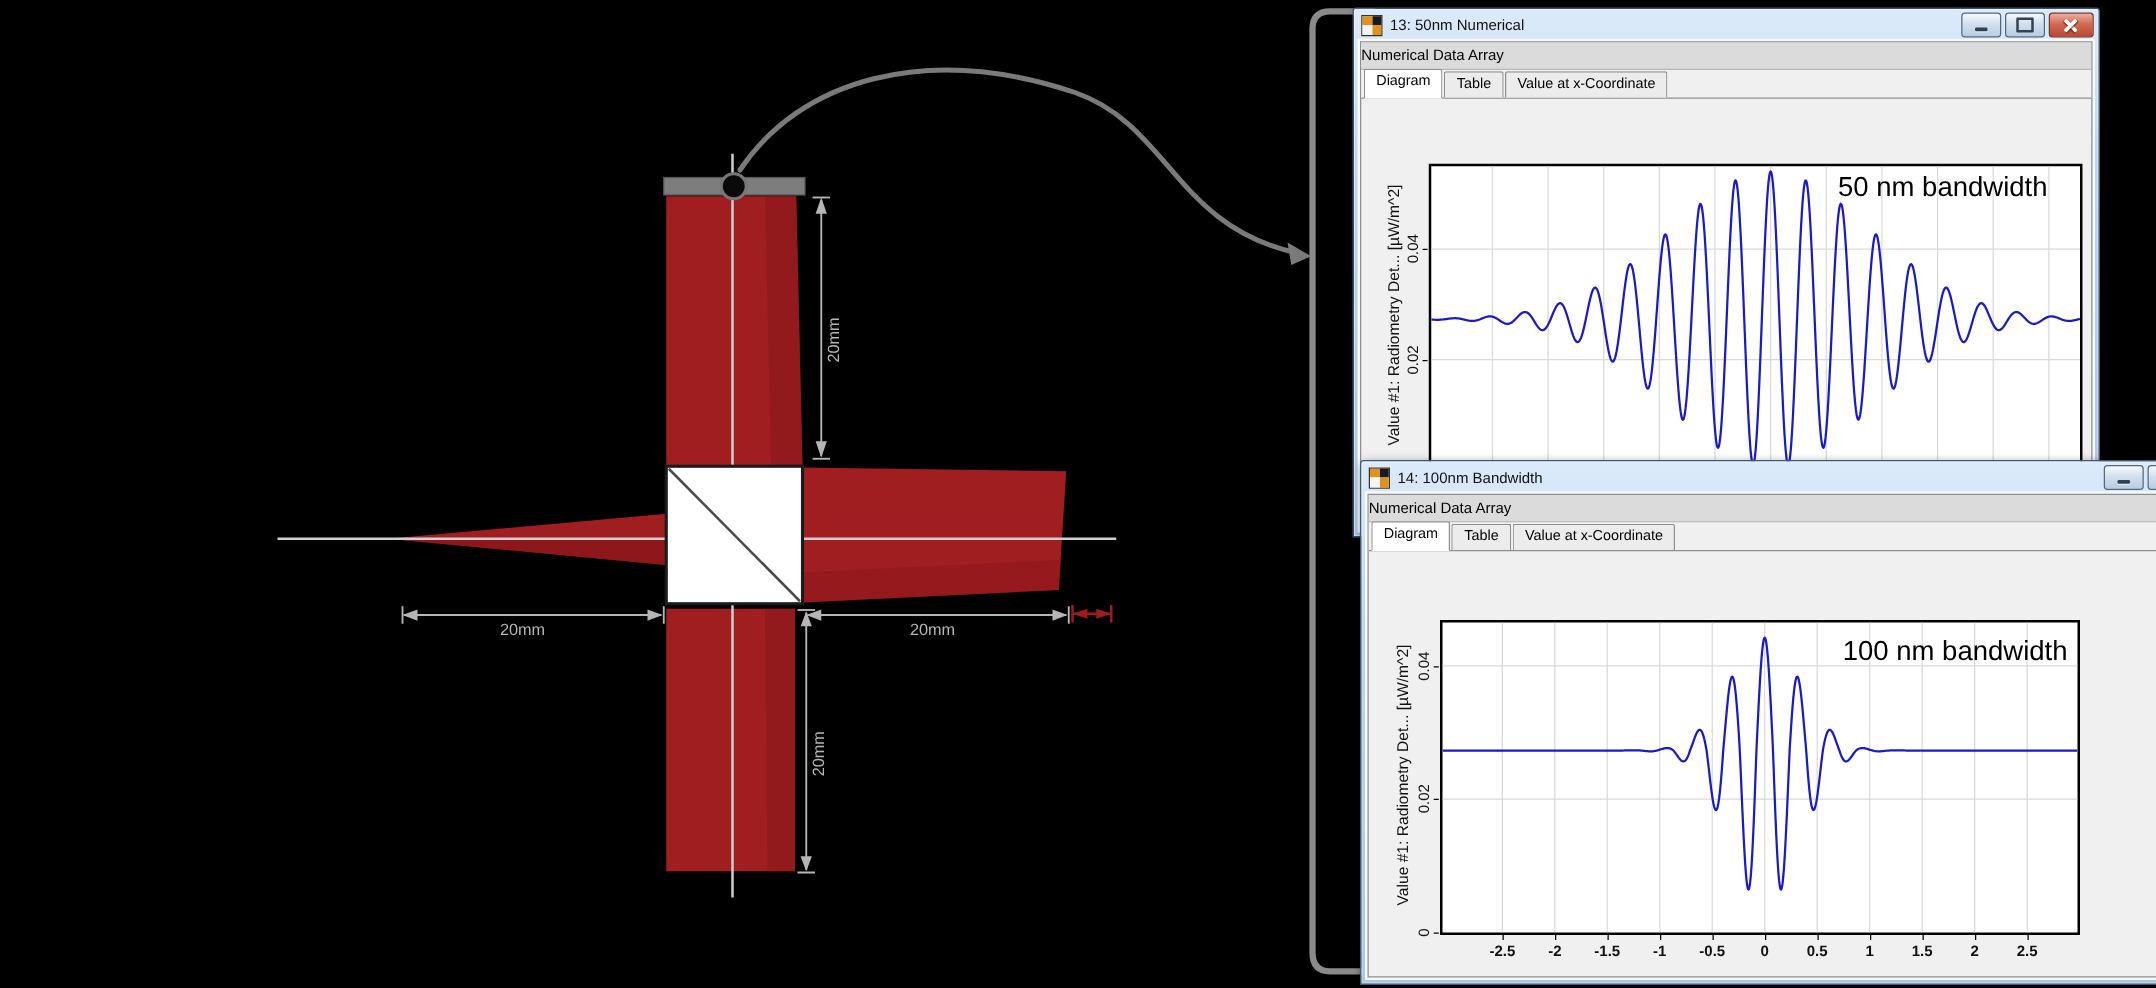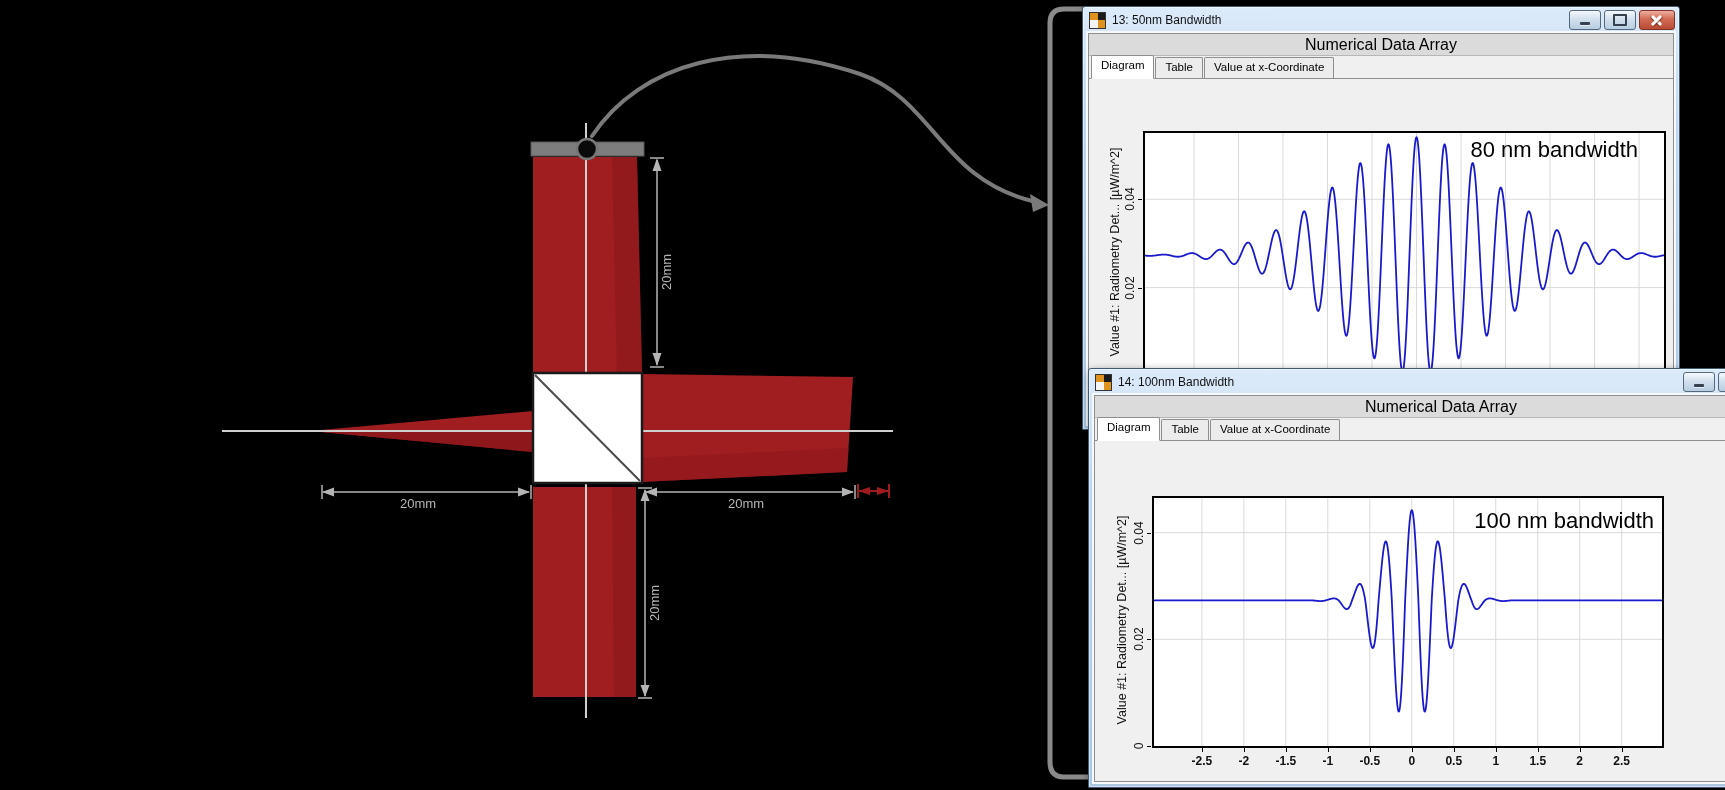--- a/index.html
+++ b/index.html
@@ -22,22 +22,22 @@
        background:linear-gradient(#f5f9fd,#d2e0ee 45%,#b8cde1);display:flex;align-items:center;justify-content:center;}
   .btn.close{width:34px;background:linear-gradient(#efae9f,#d26b55 45%,#b94a33);border-color:#7e3527;}
   .gmin{width:10px;height:3px;background:#35414e;border-radius:1px;margin-top:7px;box-shadow:0 1px 0 rgba(255,255,255,.55);}
   .gmax{width:10px;height:8px;border:2px solid #35414e;border-radius:1px;background:transparent;}
   .gx1,.gx2{position:absolute;left:10px;top:7.5px;width:13px;height:3px;background:#fff;border-radius:1px;box-shadow:0 1px 1px rgba(90,20,10,.7);}
   .gx1{transform:rotate(45deg);}
   .gx2{transform:rotate(-45deg);}
 
   .wininner{position:absolute;left:5px;right:5px;top:26px;bottom:5px;background:#f0f0f0;
             border:1px solid #8e8e8e;box-shadow:0 0 0 2px #f7fafd;}
-  .header{height:21px;background:#dbdbdb;border-bottom:1px solid #b7b7b7;text-align:center;
-          font-size:16px;line-height:21px;color:#000;}
+  .header{height:21px;background:#dbdbdb;border-bottom:1px solid #b7b7b7;text-align:left;
+          font-size:12px;line-height:21px;color:#000;}
   .tabs{display:flex;align-items:flex-end;height:22px;padding-left:2px;background:#f0f0f0;border-bottom:1px solid #8e8e8e;}
   .tab{font-size:11.5px;color:#000;padding:3px 9px 2px;border:1px solid #8e8e8e;border-bottom:none;
        background:#ececec;border-radius:2px 2px 0 0;margin-right:1px;height:15px;}
   .tab.active{background:#fff;height:17px;margin-bottom:-1px;border-bottom:1px solid #fff;}
 
   .plot-area{position:absolute;left:0;right:0;top:43px;bottom:0;}
   .plot-box{position:absolute;background:#fff;border:2px solid #000;}
   .plot-box svg{display:block;}
   .anno{position:absolute;font-size:22px;color:#000;white-space:nowrap;}
   .ylab{position:absolute;transform:translate(-50%,-50%) rotate(-90deg);white-space:nowrap;
@@ -115,21 +115,21 @@
 </svg>
 
 <div class="window" id="w1" style="left:1082px;top:6px;width:598px;height:424px;z-index:5">
   <div class="titlebar">
     <div class="winicon">
         <i></i>
         <i></i>
         <i></i>
         <i></i>
       </div>
-    <div class="title">13: 50nm Bandwidth</div>
+    <div class="title">13: 50nm Numerical</div>
     <div class="winbtns">
       <div class="btn">
           <div class="gmin"></div>
         </div>
       <div class="btn">
           <div class="gmax"></div>
         </div>
       <div class="btn close">
           <div class="gx1"></div>
           <div class="gx2"></div>
@@ -155,21 +155,21 @@
             <line x1="271.5180102915952" y1="0" x2="271.5180102915952" y2="243" stroke="#dadada" stroke-width="1"></line>
             <line x1="316.0291595197255" y1="0" x2="316.0291595197255" y2="243" stroke="#dadada" stroke-width="1"></line>
             <line x1="360.54030874785593" y1="0" x2="360.54030874785593" y2="243" stroke="#dadada" stroke-width="1"></line>
             <line x1="405.05145797598624" y1="0" x2="405.05145797598624" y2="243" stroke="#dadada" stroke-width="1"></line>
             <line x1="449.56260720411666" y1="0" x2="449.56260720411666" y2="243" stroke="#dadada" stroke-width="1"></line>
             <line x1="494.07375643224697" y1="0" x2="494.07375643224697" y2="243" stroke="#dadada" stroke-width="1"></line>
             <line x1="0" y1="154.63636363636363" x2="519" y2="154.63636363636363" stroke="#dadada" stroke-width="1"></line>
             <line x1="0" y1="66.27272727272728" x2="519" y2="66.27272727272728" stroke="#dadada" stroke-width="1"></line>
             <polyline points="0.00,122.63 0.58,122.67 1.15,122.71 1.73,122.74 2.31,122.77 2.88,122.80 3.46,122.82 4.04,122.83 4.61,122.84 5.19,122.84 5.77,122.83 6.34,122.81 6.92,122.78 7.50,122.75 8.07,122.70 8.65,122.65 9.23,122.60 9.80,122.53 10.38,122.46 10.96,122.39 11.53,122.31 12.11,122.23 12.69,122.15 13.26,122.06 13.84,121.98 14.42,121.91 14.99,121.84 15.57,121.77 16.15,121.71 16.72,121.66 17.30,121.62 17.88,121.60 18.45,121.58 19.03,121.58 19.61,121.59 20.18,121.62 20.76,121.66 21.34,121.72 21.91,121.79 22.49,121.87 23.07,121.97 23.64,122.08 24.22,122.20 24.80,122.32 25.37,122.46 25.95,122.60 26.53,122.74 27.10,122.88 27.68,123.02 28.26,123.15 28.83,123.28 29.41,123.40 29.99,123.50 30.56,123.59 31.14,123.67 31.72,123.72 32.29,123.75 32.87,123.76 33.45,123.75 34.02,123.71 34.60,123.65 35.18,123.56 35.75,123.45 36.33,123.32 36.91,123.16 37.48,122.98 38.06,122.79 38.64,122.58 39.21,122.36 39.79,122.12 40.37,121.89 40.94,121.65 41.52,121.41 42.10,121.18 42.67,120.97 43.25,120.76 43.83,120.58 44.40,120.42 44.98,120.29 45.56,120.19 46.13,120.12 46.71,120.09 47.29,120.10 47.86,120.15 48.44,120.24 49.02,120.37 49.59,120.54 50.17,120.74 50.75,120.99 51.32,121.27 51.90,121.58 52.48,121.91 53.05,122.27 53.63,122.65 54.21,123.03 54.78,123.42 55.36,123.81 55.94,124.18 56.51,124.54 57.09,124.88 57.67,125.19 58.24,125.46 58.82,125.69 59.40,125.87 59.97,126.00 60.55,126.07 61.13,126.08 61.70,126.02 62.28,125.90 62.86,125.72 63.43,125.47 64.01,125.16 64.59,124.79 65.16,124.36 65.74,123.88 66.32,123.36 66.89,122.80 67.47,122.22 68.05,121.61 68.62,121.00 69.20,120.39 69.78,119.79 70.35,119.21 70.93,118.66 71.51,118.16 72.08,117.72 72.66,117.33 73.24,117.02 73.81,116.80 74.39,116.65 74.97,116.61 75.54,116.66 76.12,116.81 76.70,117.06 77.27,117.41 77.85,117.86 78.43,118.40 79.00,119.03 79.58,119.75 80.16,120.53 80.73,121.37 81.31,122.25 81.89,123.17 82.46,124.11 83.04,125.05 83.62,125.98 84.19,126.88 84.77,127.73 85.35,128.52 85.92,129.23 86.50,129.85 87.08,130.36 87.65,130.75 88.23,131.01 88.81,131.13 89.38,131.11 89.96,130.93 90.54,130.61 91.11,130.13 91.69,129.50 92.27,128.74 92.84,127.83 93.42,126.81 94.00,125.67 94.57,124.45 95.15,123.15 95.73,121.79 96.30,120.40 96.88,119.00 97.46,117.61 98.03,116.26 98.61,114.97 99.19,113.77 99.76,112.68 100.34,111.72 100.92,110.91 101.49,110.27 102.07,109.82 102.65,109.57 103.22,109.53 103.80,109.70 104.38,110.10 104.95,110.73 105.53,111.56 106.11,112.61 106.68,113.86 107.26,115.29 107.84,116.88 108.41,118.62 108.99,120.47 109.57,122.41 110.14,124.40 110.72,126.42 111.30,128.43 111.87,130.40 112.45,132.28 113.03,134.05 113.60,135.68 114.18,137.12 114.76,138.36 115.33,139.36 115.91,140.10 116.49,140.56 117.06,140.72 117.64,140.58 118.22,140.12 118.79,139.35 119.37,138.26 119.95,136.88 120.52,135.22 121.10,133.29 121.68,131.12 122.25,128.74 122.83,126.19 123.41,123.51 123.98,120.74 124.56,117.92 125.14,115.10 125.71,112.33 126.29,109.65 126.87,107.13 127.44,104.79 128.02,102.69 128.60,100.87 129.17,99.37 129.75,98.22 130.33,97.44 130.90,97.08 131.48,97.13 132.06,97.61 132.63,98.52 133.21,99.86 133.79,101.61 134.36,103.77 134.94,106.29 135.52,109.14 136.09,112.29 136.67,115.69 137.25,119.28 137.82,123.02 138.40,126.83 138.98,130.67 139.55,134.45 140.13,138.12 140.71,141.62 141.28,144.87 141.86,147.81 142.44,150.40 143.01,152.57 143.59,154.29 144.17,155.50 144.74,156.19 145.32,156.31 145.90,155.87 146.47,154.85 147.05,153.26 147.63,151.12 148.20,148.44 148.78,145.26 149.36,141.62 149.93,137.57 150.51,133.19 151.09,128.52 151.66,123.64 152.24,118.64 152.82,113.60 153.39,108.59 153.97,103.71 154.55,99.04 155.12,94.66 155.70,90.66 156.28,87.11 156.85,84.08 157.43,81.63 158.01,79.82 158.58,78.69 159.16,78.27 159.74,78.59 160.31,79.65 160.89,81.45 161.47,83.98 162.04,87.20 162.62,91.08 163.20,95.57 163.77,100.59 164.35,106.08 164.93,111.95 165.50,118.11 166.08,124.46 166.66,130.89 167.23,137.31 167.81,143.59 168.39,149.64 168.96,155.34 169.54,160.60 170.12,165.30 170.69,169.38 171.27,172.74 171.85,175.31 172.42,177.04 173.00,177.88 173.58,177.80 174.15,176.80 174.73,174.86 175.31,172.00 175.88,168.26 176.46,163.69 177.04,158.34 177.61,152.30 178.19,145.66 178.77,138.51 179.34,130.97 179.92,123.16 180.50,115.20 181.07,107.24 181.65,99.40 182.23,91.82 182.80,84.63 183.38,77.95 183.96,71.92 184.53,66.63 185.11,62.20 185.69,58.71 186.26,56.23 186.84,54.82 187.42,54.52 187.99,55.35 188.57,57.32 189.15,60.41 189.72,64.59 190.30,69.79 190.88,75.95 191.45,82.98 192.03,90.77 192.61,99.21 193.18,108.15 193.76,117.45 194.34,126.97 194.91,136.55 195.49,146.02 196.07,155.23 196.64,164.01 197.22,172.21 197.80,179.69 198.37,186.32 198.95,191.96 199.53,196.51 200.10,199.88 200.68,201.99 201.26,202.81 201.83,202.28 202.41,200.42 202.99,197.23 203.56,192.75 204.14,187.03 204.72,180.17 205.29,172.26 205.87,163.42 206.45,153.78 207.02,143.52 207.60,132.77 208.18,121.73 208.75,110.58 209.33,99.50 209.91,88.67 210.48,78.29 211.06,68.52 211.64,59.55 212.21,51.54 212.79,44.62 213.37,38.92 213.94,34.56 214.52,31.61 215.10,30.16 215.67,30.22 216.25,31.83 216.83,34.96 217.40,39.58 217.98,45.63 218.56,53.01 219.13,61.62 219.71,71.33 220.29,81.98 220.86,93.41 221.44,105.42 222.02,117.82 222.59,130.41 223.17,142.97 223.75,155.30 224.32,167.19 224.90,178.44 225.48,188.84 226.05,198.23 226.63,206.42 227.21,213.29 227.78,218.69 228.36,222.53 228.94,224.74 229.51,225.26 230.09,224.06 230.67,221.17 231.24,216.61 231.82,210.45 232.40,202.77 232.97,193.71 233.55,183.39 234.13,171.99 234.70,159.69 235.28,146.68 235.86,133.18 236.43,119.42 237.01,105.62 237.59,92.02 238.16,78.83 238.74,66.29 239.32,54.61 239.89,43.99 240.47,34.61 241.05,26.64 241.62,20.22 242.20,15.46 242.78,12.46 243.35,11.26 243.93,11.91 244.51,14.40 245.08,18.69 245.66,24.73 246.24,32.42 246.81,41.64 247.39,52.24 247.97,64.06 248.54,76.89 249.12,90.54 249.70,104.76 250.27,119.34 250.85,134.02 251.43,148.56 252.00,162.72 252.58,176.26 253.16,188.96 253.73,200.58 254.31,210.95 254.89,219.88 255.46,227.22 256.04,232.83 256.62,236.63 257.19,238.54 257.77,238.53 258.35,236.60 258.92,232.76 259.50,227.08 260.08,219.65 260.65,210.59 261.23,200.05 261.81,188.20 262.38,175.24 262.96,161.39 263.54,146.86 264.11,131.90 264.69,116.77 265.27,101.72 265.84,86.98 266.42,72.82 267.00,59.47 267.57,47.16 268.15,36.08 268.73,26.42 269.30,18.35 269.88,12.01 270.46,7.49 271.03,4.87 271.61,4.20 272.19,5.50 272.76,8.73 273.34,13.84 273.92,20.75 274.49,29.34 275.07,39.47 275.65,50.96 276.22,63.63 276.80,77.27 277.38,91.63 277.95,106.50 278.53,121.60 279.11,136.71 279.68,151.55 280.26,165.89 280.84,179.49 281.41,192.12 281.99,203.57 282.57,213.65 283.14,222.20 283.72,229.09 284.30,234.19 284.87,237.42 285.45,238.75 286.03,238.14 286.60,235.62 287.18,231.23 287.76,225.06 288.33,217.20 288.91,207.79 289.49,197.00 290.06,185.01 290.64,172.02 291.22,158.26 291.79,143.95 292.37,129.34 292.95,114.66 293.52,100.17 294.10,86.11 294.68,72.70 295.25,60.17 295.83,48.72 296.41,38.54 296.98,29.80 297.56,22.62 298.14,17.13 298.71,13.41 299.29,11.50 299.87,11.44 300.44,13.22 301.02,16.79 301.60,22.09 302.17,29.02 302.75,37.46 303.33,47.25 303.90,58.23 304.48,70.21 305.06,82.98 305.63,96.32 306.21,110.01 306.79,123.83 307.36,137.53 307.94,150.89 308.52,163.70 309.09,175.73 309.67,186.81 310.25,196.74 310.82,205.38 311.40,212.58 311.98,218.24 312.55,222.28 313.13,224.63 313.71,225.28 314.28,224.22 314.86,221.48 315.44,217.13 316.01,211.25 316.59,203.95 317.17,195.35 317.74,185.63 318.32,174.93 318.90,163.46 319.47,151.41 320.05,138.98 320.63,126.38 321.20,113.83 321.78,101.53 322.36,89.69 322.93,78.49 323.51,68.13 324.09,58.75 324.66,50.52 325.24,43.55 325.82,37.95 326.39,33.79 326.97,31.15 327.55,30.03 328.12,30.46 328.70,32.39 329.28,35.80 329.85,40.60 330.43,46.70 331.01,53.98 331.58,62.32 332.16,71.56 332.74,81.54 333.31,92.08 333.89,103.01 334.47,114.14 335.04,125.28 335.62,136.24 336.20,146.85 336.77,156.93 337.35,166.33 337.93,174.89 338.50,182.48 339.08,188.98 339.66,194.31 340.23,198.39 340.81,201.16 341.39,202.60 341.96,202.69 342.54,201.46 343.12,198.93 343.69,195.18 344.27,190.27 344.85,184.30 345.42,177.39 346.00,169.67 346.58,161.26 347.15,152.33 347.73,143.02 348.31,133.50 348.88,123.92 349.46,114.45 350.04,105.25 350.61,96.45 351.19,88.21 351.77,80.65 352.34,73.89 352.92,68.02 353.50,63.14 354.07,59.31 354.65,56.57 355.23,54.96 355.80,54.49 356.38,55.15 356.96,56.90 357.53,59.71 358.11,63.52 358.69,68.23 359.26,73.77 359.84,80.02 360.42,86.87 360.99,94.20 361.57,101.88 362.15,109.77 362.72,117.75 363.30,125.67 363.88,133.41 364.45,140.84 365.03,147.84 365.61,154.30 366.18,160.13 366.76,165.24 367.34,169.55 367.91,173.01 368.49,175.58 369.07,177.22 369.64,177.93 370.22,177.71 370.80,176.58 371.37,174.58 371.95,171.75 372.53,168.15 373.10,163.87 373.68,158.97 374.26,153.57 374.83,147.74 375.41,141.61 375.99,135.27 376.56,128.84 377.14,122.42 377.72,116.12 378.29,110.04 378.87,104.28 379.45,98.93 380.02,94.07 380.60,89.77 381.18,86.10 381.75,83.09 382.33,80.80 382.91,79.23 383.48,78.41 384.06,78.33 384.64,78.98 385.21,80.33 385.79,82.35 386.37,84.99 386.94,88.19 387.52,91.89 388.10,96.02 388.67,100.50 389.25,105.25 389.83,110.18 390.40,115.21 390.98,120.25 391.56,125.22 392.13,130.03 392.71,134.62 393.29,138.90 393.86,142.82 394.44,146.32 395.02,149.35 395.59,151.86 396.17,153.83 396.75,155.24 397.32,156.08 397.90,156.34 398.48,156.03 399.05,155.17 399.63,153.79 400.21,151.93 400.78,149.62 401.36,146.91 401.94,143.86 402.51,140.52 403.09,136.97 403.67,133.25 404.24,129.45 404.82,125.61 405.40,121.82 405.97,118.12 406.55,114.58 407.13,111.26 407.70,108.20 408.28,105.44 408.86,103.04 409.43,101.01 410.01,99.39 410.59,98.18 411.16,97.41 411.74,97.06 412.32,97.15 412.89,97.65 413.47,98.54 414.05,99.81 414.62,101.42 415.20,103.33 415.78,105.51 416.35,107.91 416.93,110.49 417.51,113.20 418.08,116.00 418.66,118.82 419.24,121.63 419.81,124.38 420.39,127.02 420.97,129.52 421.54,131.83 422.12,133.93 422.70,135.78 423.27,137.35 423.85,138.64 424.43,139.63 425.00,140.30 425.58,140.66 426.16,140.70 426.73,140.44 427.31,139.89 427.89,139.07 428.46,137.99 429.04,136.68 429.62,135.18 430.19,133.50 430.77,131.69 431.35,129.78 431.92,127.79 432.50,125.78 433.08,123.76 433.65,121.78 434.23,119.87 434.81,118.05 435.38,116.36 435.96,114.82 436.54,113.44 437.11,112.26 437.69,111.27 438.27,110.50 438.84,109.95 439.42,109.62 440.00,109.52 440.57,109.62 441.15,109.94 441.73,110.45 442.30,111.15 442.88,112.01 443.46,113.01 444.03,114.14 444.61,115.38 445.19,116.69 445.76,118.05 446.34,119.45 446.92,120.85 447.49,122.23 448.07,123.57 448.65,124.85 449.22,126.05 449.80,127.15 450.38,128.13 450.95,129.00 451.53,129.72 452.11,130.30 452.68,130.73 453.26,131.00 453.84,131.13 454.41,131.11 454.99,130.94 455.57,130.64 456.14,130.21 456.72,129.66 457.30,129.01 457.87,128.27 458.45,127.46 459.03,126.60 459.60,125.69 460.18,124.75 460.76,123.81 461.33,122.88 461.91,121.97 462.49,121.09 463.06,120.27 463.64,119.51 464.22,118.82 464.79,118.22 465.37,117.71 465.95,117.29 466.52,116.97 467.10,116.75 467.68,116.63 468.25,116.61 468.83,116.69 469.41,116.86 469.98,117.11 470.56,117.45 471.14,117.85 471.71,118.32 472.29,118.83 472.87,119.39 473.44,119.98 474.02,120.58 474.60,121.20 475.17,121.81 475.75,122.41 476.33,122.99 476.90,123.53 477.48,124.04 478.06,124.50 478.63,124.91 479.21,125.26 479.79,125.56 480.36,125.78 480.94,125.95 481.52,126.05 482.09,126.08 482.67,126.05 483.25,125.96 483.82,125.82 484.40,125.62 484.98,125.38 485.55,125.09 486.13,124.78 486.71,124.43 487.28,124.06 487.86,123.68 488.44,123.30 489.01,122.91 489.59,122.53 490.17,122.16 490.74,121.80 491.32,121.48 491.90,121.18 492.47,120.91 493.05,120.67 493.63,120.48 494.20,120.32 494.78,120.20 495.36,120.13 495.93,120.09 496.51,120.10 497.09,120.14 497.66,120.22 498.24,120.33 498.82,120.47 499.39,120.64 499.97,120.83 500.55,121.03 501.12,121.26 501.70,121.49 502.28,121.72 502.85,121.96 503.43,122.20 504.01,122.43 504.58,122.65 505.16,122.85 505.74,123.04 506.31,123.21 506.89,123.36 507.47,123.49 508.04,123.59 508.62,123.67 509.20,123.73 509.77,123.76 510.35,123.76 510.93,123.74 511.50,123.70 512.08,123.64 512.66,123.57 513.23,123.47 513.81,123.36 514.39,123.24 514.96,123.11 515.54,122.98 516.12,122.83 516.69,122.69 517.27,122.55 517.85,122.41 518.42,122.28 519.00,122.16" fill="none" stroke="#1a1acd" stroke-width="1.8" stroke-linejoin="round"></polyline>
           </svg>
-        <div class="anno" style="right:26px;top:4px">80 nm bandwidth</div>
+        <div class="anno" style="right:26px;top:4px">50 nm bandwidth</div>
       </div>
     <div class="tkx" style="left: 104.962px; top: 301px;"></div>
         <div class="xtick" style="left: 104.962px; top: 307px;">-2.5</div>
         <div class="tkx" style="left: 149.473px; top: 301px;"></div>
         <div class="xtick" style="left: 149.473px; top: 307px;">-2</div>
         <div class="tkx" style="left: 193.985px; top: 301px;"></div>
         <div class="xtick" style="left: 193.985px; top: 307px;">-1.5</div>
         <div class="tkx" style="left: 238.496px; top: 301px;"></div>
         <div class="xtick" style="left: 238.496px; top: 307px;">-1</div>
         <div class="tkx" style="left: 283.007px; top: 301px;"></div>

